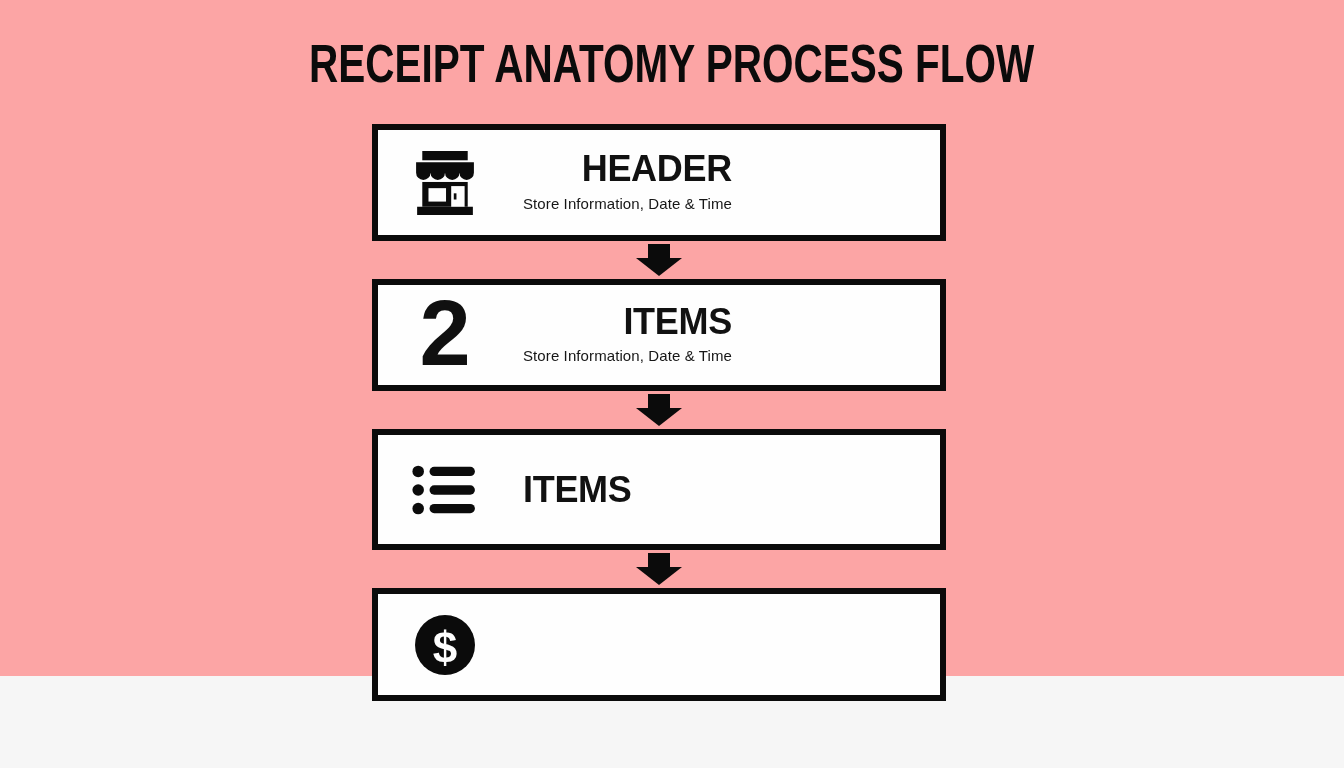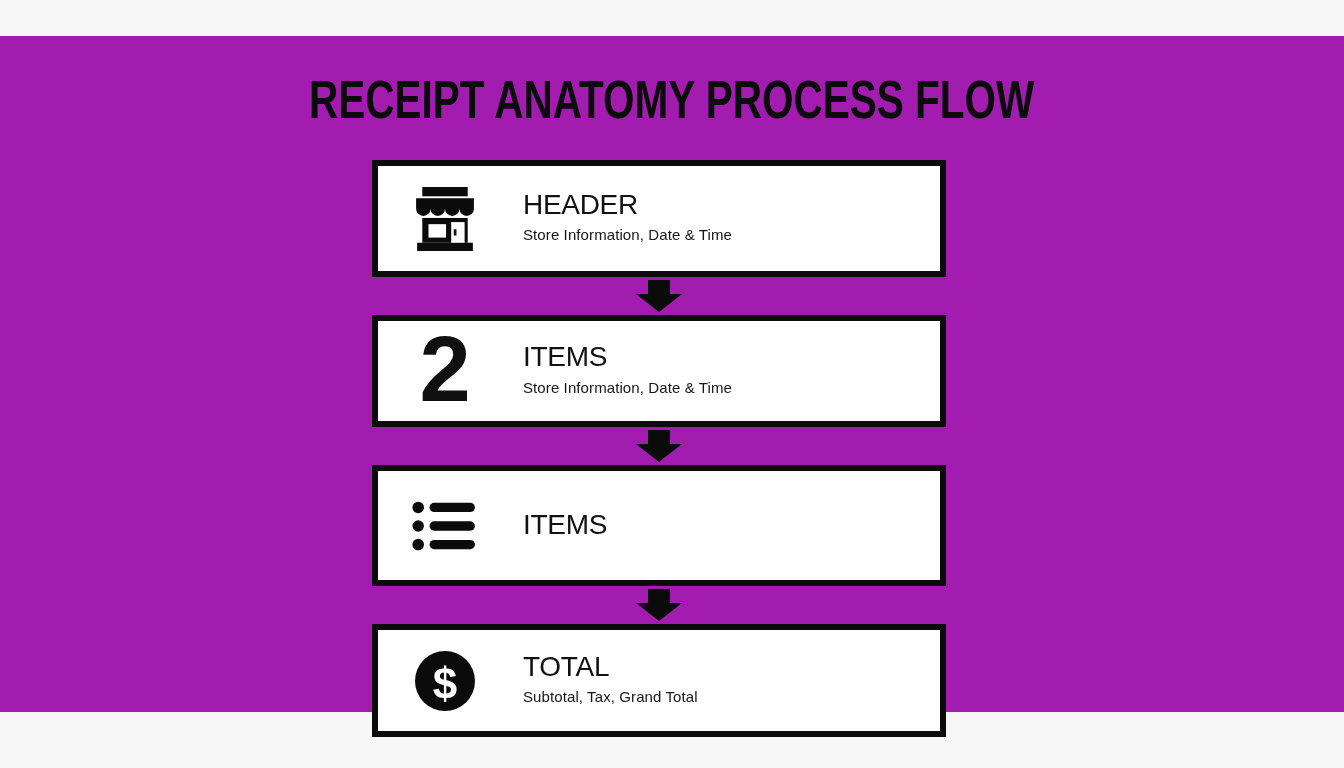--- a/index.html
+++ b/index.html
@@ -3,21 +3,21 @@
 <meta charset="utf-8">
 <style>
   html,body{margin:0;padding:0;}
   body{
     width:1344px;height:768px;overflow:hidden;
     background:#f6f6f6;
     font-family:"Liberation Sans",sans-serif;
   }
   .canvas{
     position:relative;width:1344px;height:676px;
-    background:#a21caf;color:#0d0d0d;margin-top:36px;
+    background:#fca5a5;color:#0d0d0d;
   }
   
   .page-title{
     position:absolute;top:36px;left:0;width:1344px;
     text-align:center;margin:0;line-height:1.0;
   }
   .page-title span{
     display:inline-block;
     font-size:54px;font-weight:700;letter-spacing:0px;
     transform:scaleX(0.75);transform-origin:center;
@@ -43,22 +43,22 @@
   .icon-cell svg{display:block;}
   .big-number{
     font-size:92px;font-weight:700;line-height:1;color:#101010;
     transform:translateY(-2px);
   }
   .text-cell{
     display:flex;flex-direction:column;justify-content:center;
     padding-left:11px;max-width:405px;
   }
   .box-title{
-    font-size:28px;font-weight:400;line-height:1.15;
-    letter-spacing:-0.3px;color:#111;
+    font-size:36px;font-weight:700;line-height:1.15;
+    letter-spacing:-0.3px;color:#111;text-align:right;
   }
   .box-subtitle{
     font-size:15px;line-height:27px;color:#161616;
     letter-spacing:0.1px;
   }
   .arrow{
     height:38px;display:flex;align-items:center;justify-content:center;
   }
   .ink{fill:#0b0b0b;}
   .paper{fill:#fefefe;}
@@ -137,20 +137,16 @@
       </svg>
     </div>
 
     <div class="box b4">
       <div class="icon-cell">
         <svg width="62" height="62" viewBox="0 0 62 62" aria-hidden="true">
           <circle class="ink" cx="31" cy="31" r="30"></circle>
           <text x="31" y="33" text-anchor="middle" dominant-baseline="central" font-family="Liberation Sans, sans-serif" font-size="44" font-weight="700" fill="#fefefe">$</text>
         </svg>
       </div>
-      <div class="text-cell">
-        <div class="box-title">TOTAL</div>
-        <div class="box-subtitle">Subtotal, Tax, Grand Total</div>
-      </div>
     </div>
 
   </div>
 </div>
 
 </body></html>

